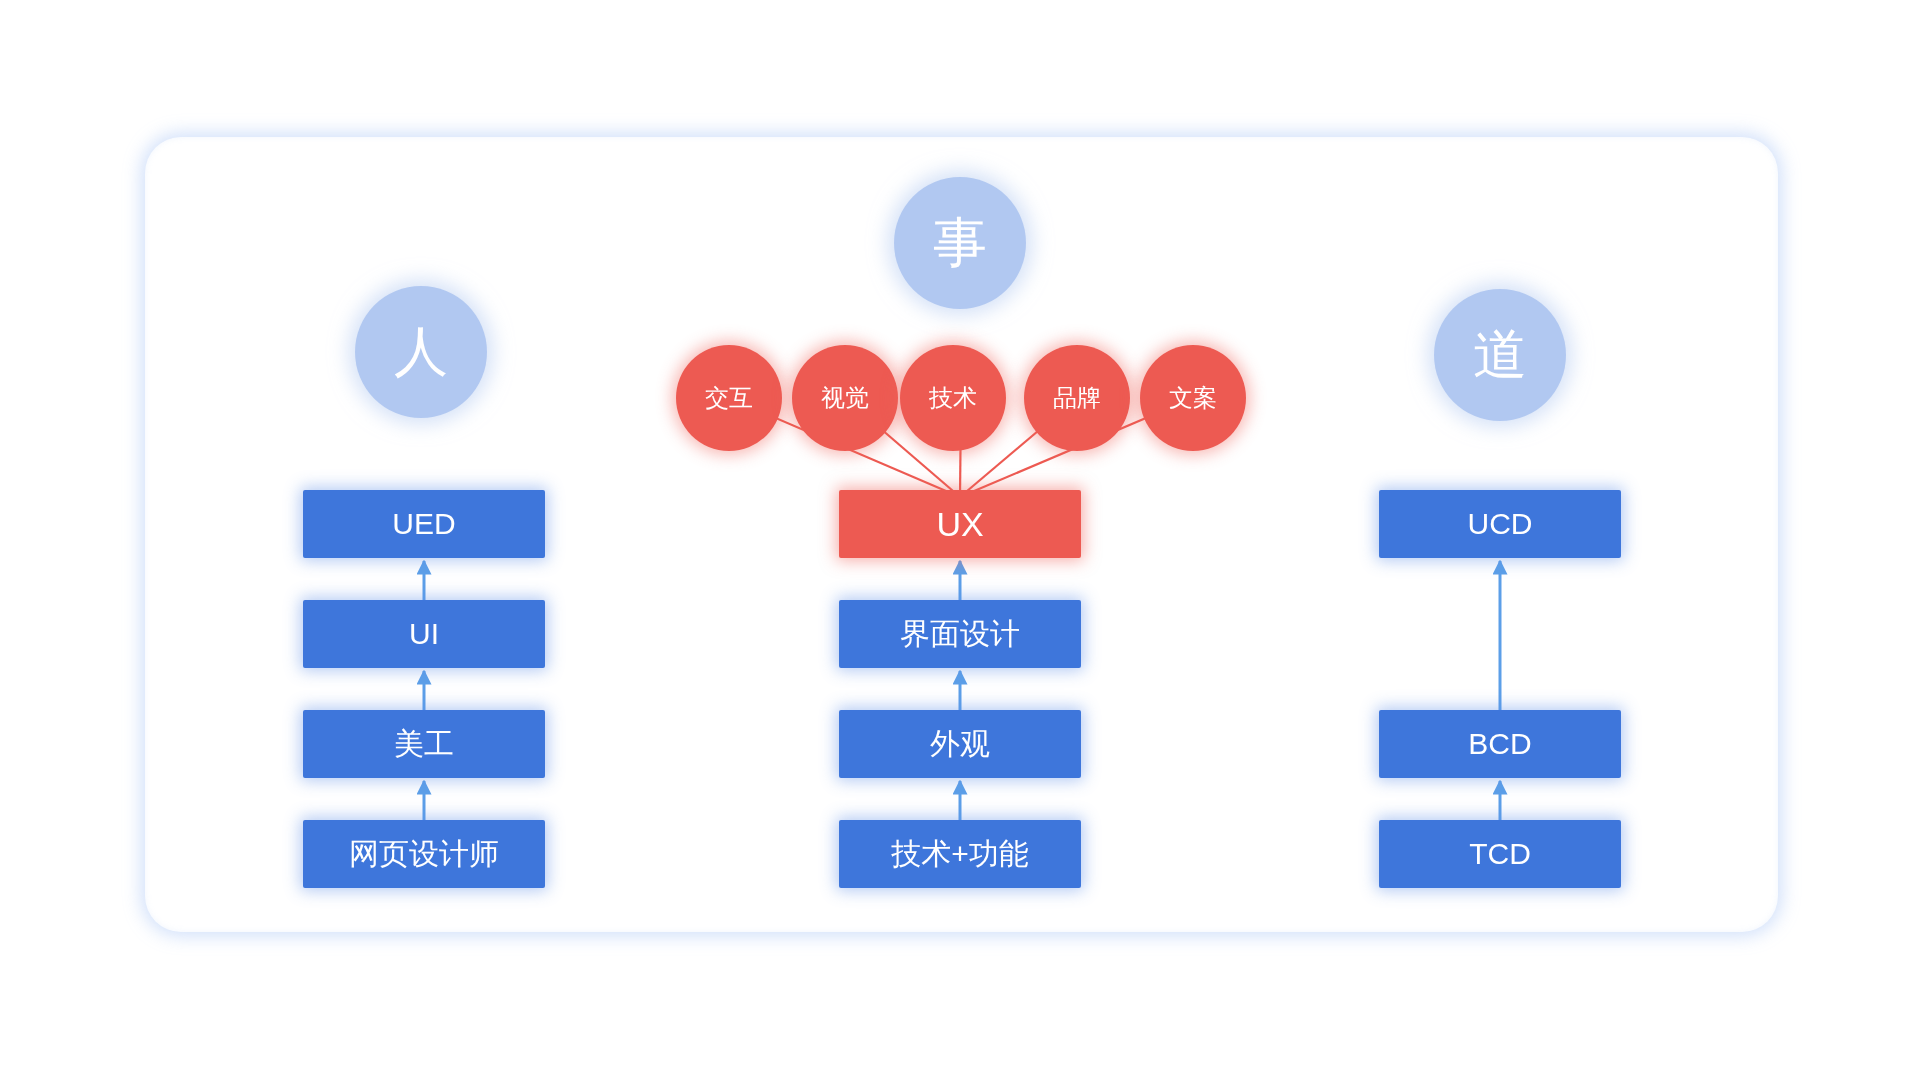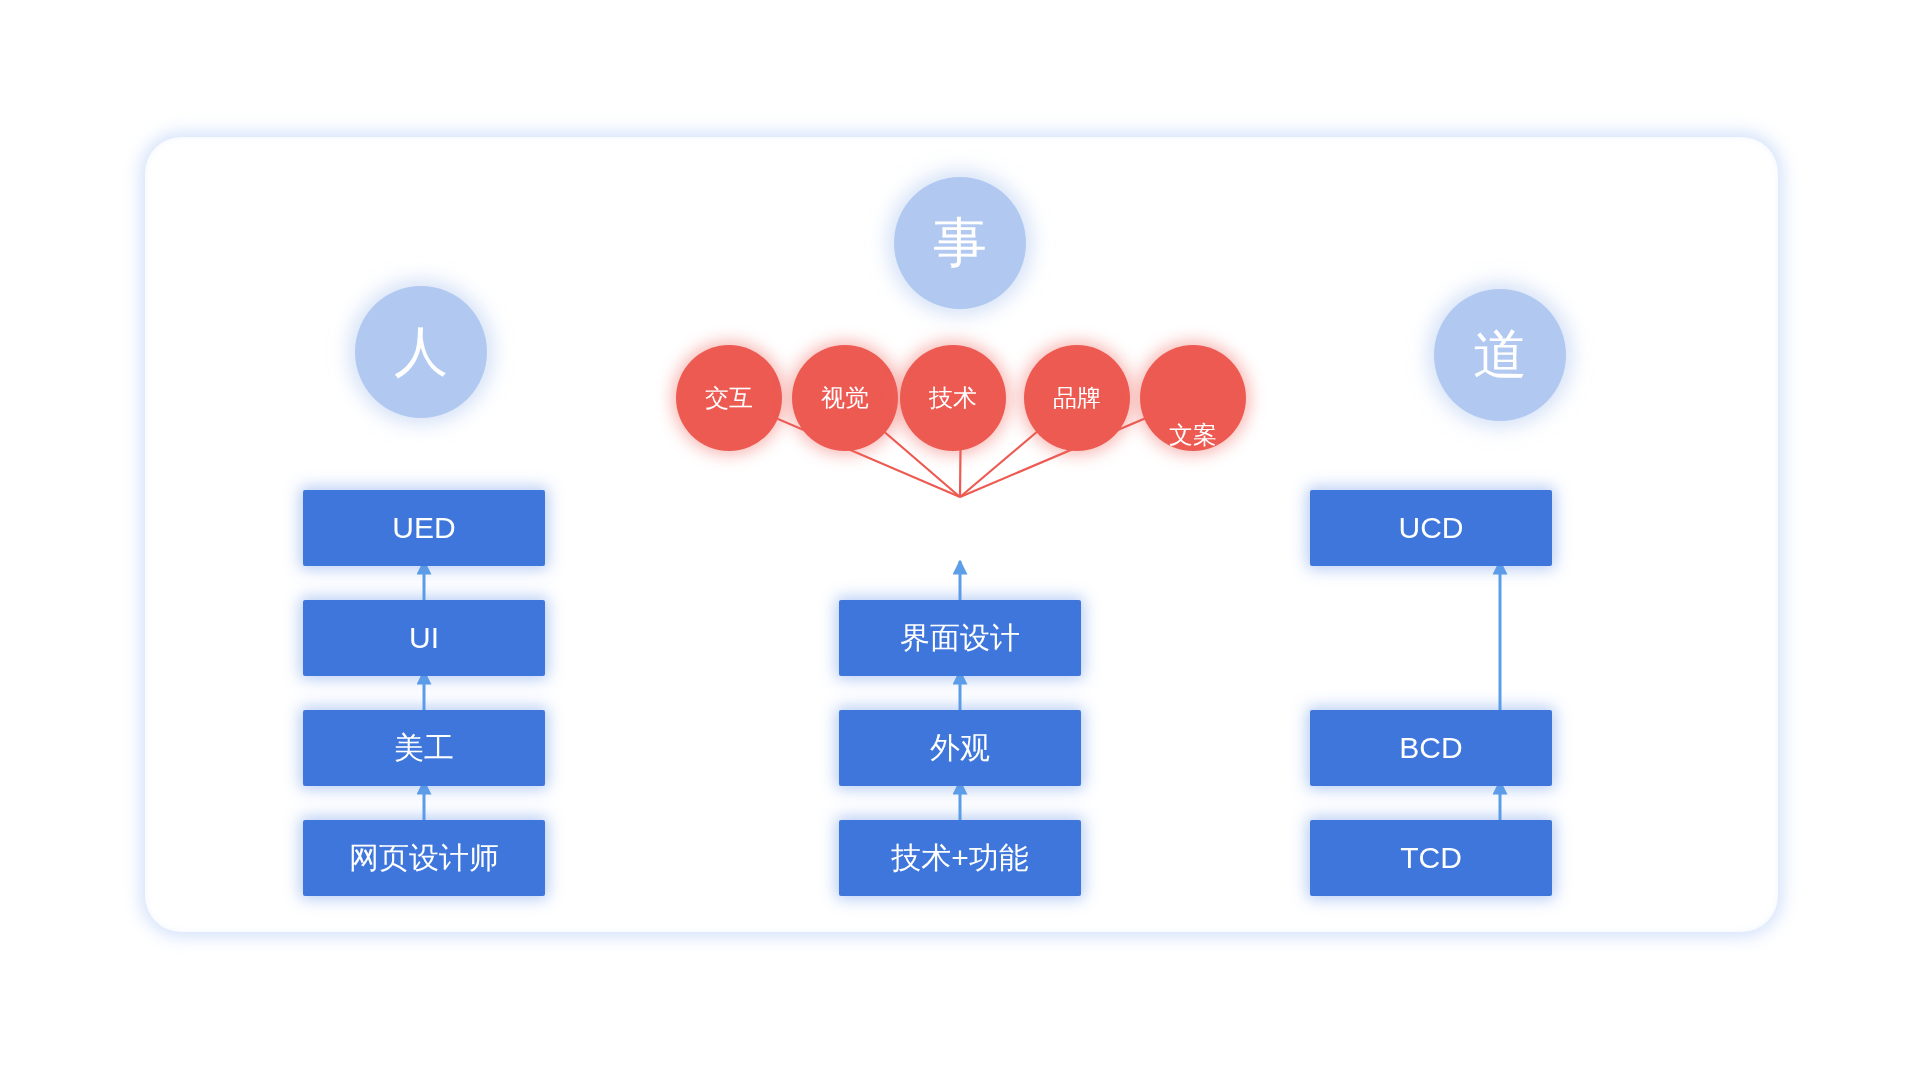--- a/index.html
+++ b/index.html
@@ -30,30 +30,30 @@
   .circle-matter{left:894px;top:177px;}
   .circle-way{left:1434px;top:289px;}
   .factor-circle{
     position:absolute;top:345px;width:106px;height:106px;border-radius:50%;
     background:var(--red);color:#ffffff;
     display:flex;align-items:center;justify-content:center;
     font-size:24px;font-weight:300;
     box-shadow:0 0 16px 4px rgba(240,100,92,0.45);
   }
   .factor-1{left:676px;} .factor-2{left:792px;} .factor-3{left:900px;}
-  .factor-4{left:1024px;} .factor-5{left:1140px;align-items:flex-end;}
+  .factor-4{left:1024px;} .factor-5{left:1140px;}
   .node-box{
-    position:absolute;width:242px;height:76px;
+    position:absolute;width:242px;height:68px;
     background:var(--blue);color:#ffffff;
     display:flex;align-items:center;justify-content:center;
     font-size:30px;font-weight:300;border-radius:2px;
     box-shadow:0 0 16px 3px rgba(90,140,230,0.45);
   }
   .node-box.red{background:var(--red);box-shadow:0 0 16px 3px rgba(240,100,92,0.5);font-size:34px;}
-  .col-left{left:303px;} .col-mid{left:839px;} .col-right{left:1310px;}
+  .col-left{left:303px;} .col-mid{left:839px;} .col-right{left:1379px;}
   .row-1{top:490px;} .row-2{top:600px;} .row-3{top:710px;} .row-4{top:820px;}
   .lbl{pointer-events:none;}
 </style>
 </head>
 <body>
 
 <div class="stage">
 
   <div class="card"></div>
 
@@ -119,20 +119,23 @@
   <div class="node-box col-left row-2">
     <span class="lbl">UI</span>
   </div>
   <div class="node-box col-left row-3">
     <span class="lbl">美工</span>
   </div>
   <div class="node-box col-left row-4">
     <span class="lbl">网页设计师</span>
   </div>
 
+  <div class="node-box red col-mid row-1">
+    <span class="lbl">UX</span>
+  </div>
   <div class="node-box col-mid row-2">
     <span class="lbl">界面设计</span>
   </div>
   <div class="node-box col-mid row-3">
     <span class="lbl">外观</span>
   </div>
   <div class="node-box col-mid row-4">
     <span class="lbl">技术+功能</span>
   </div>
 

